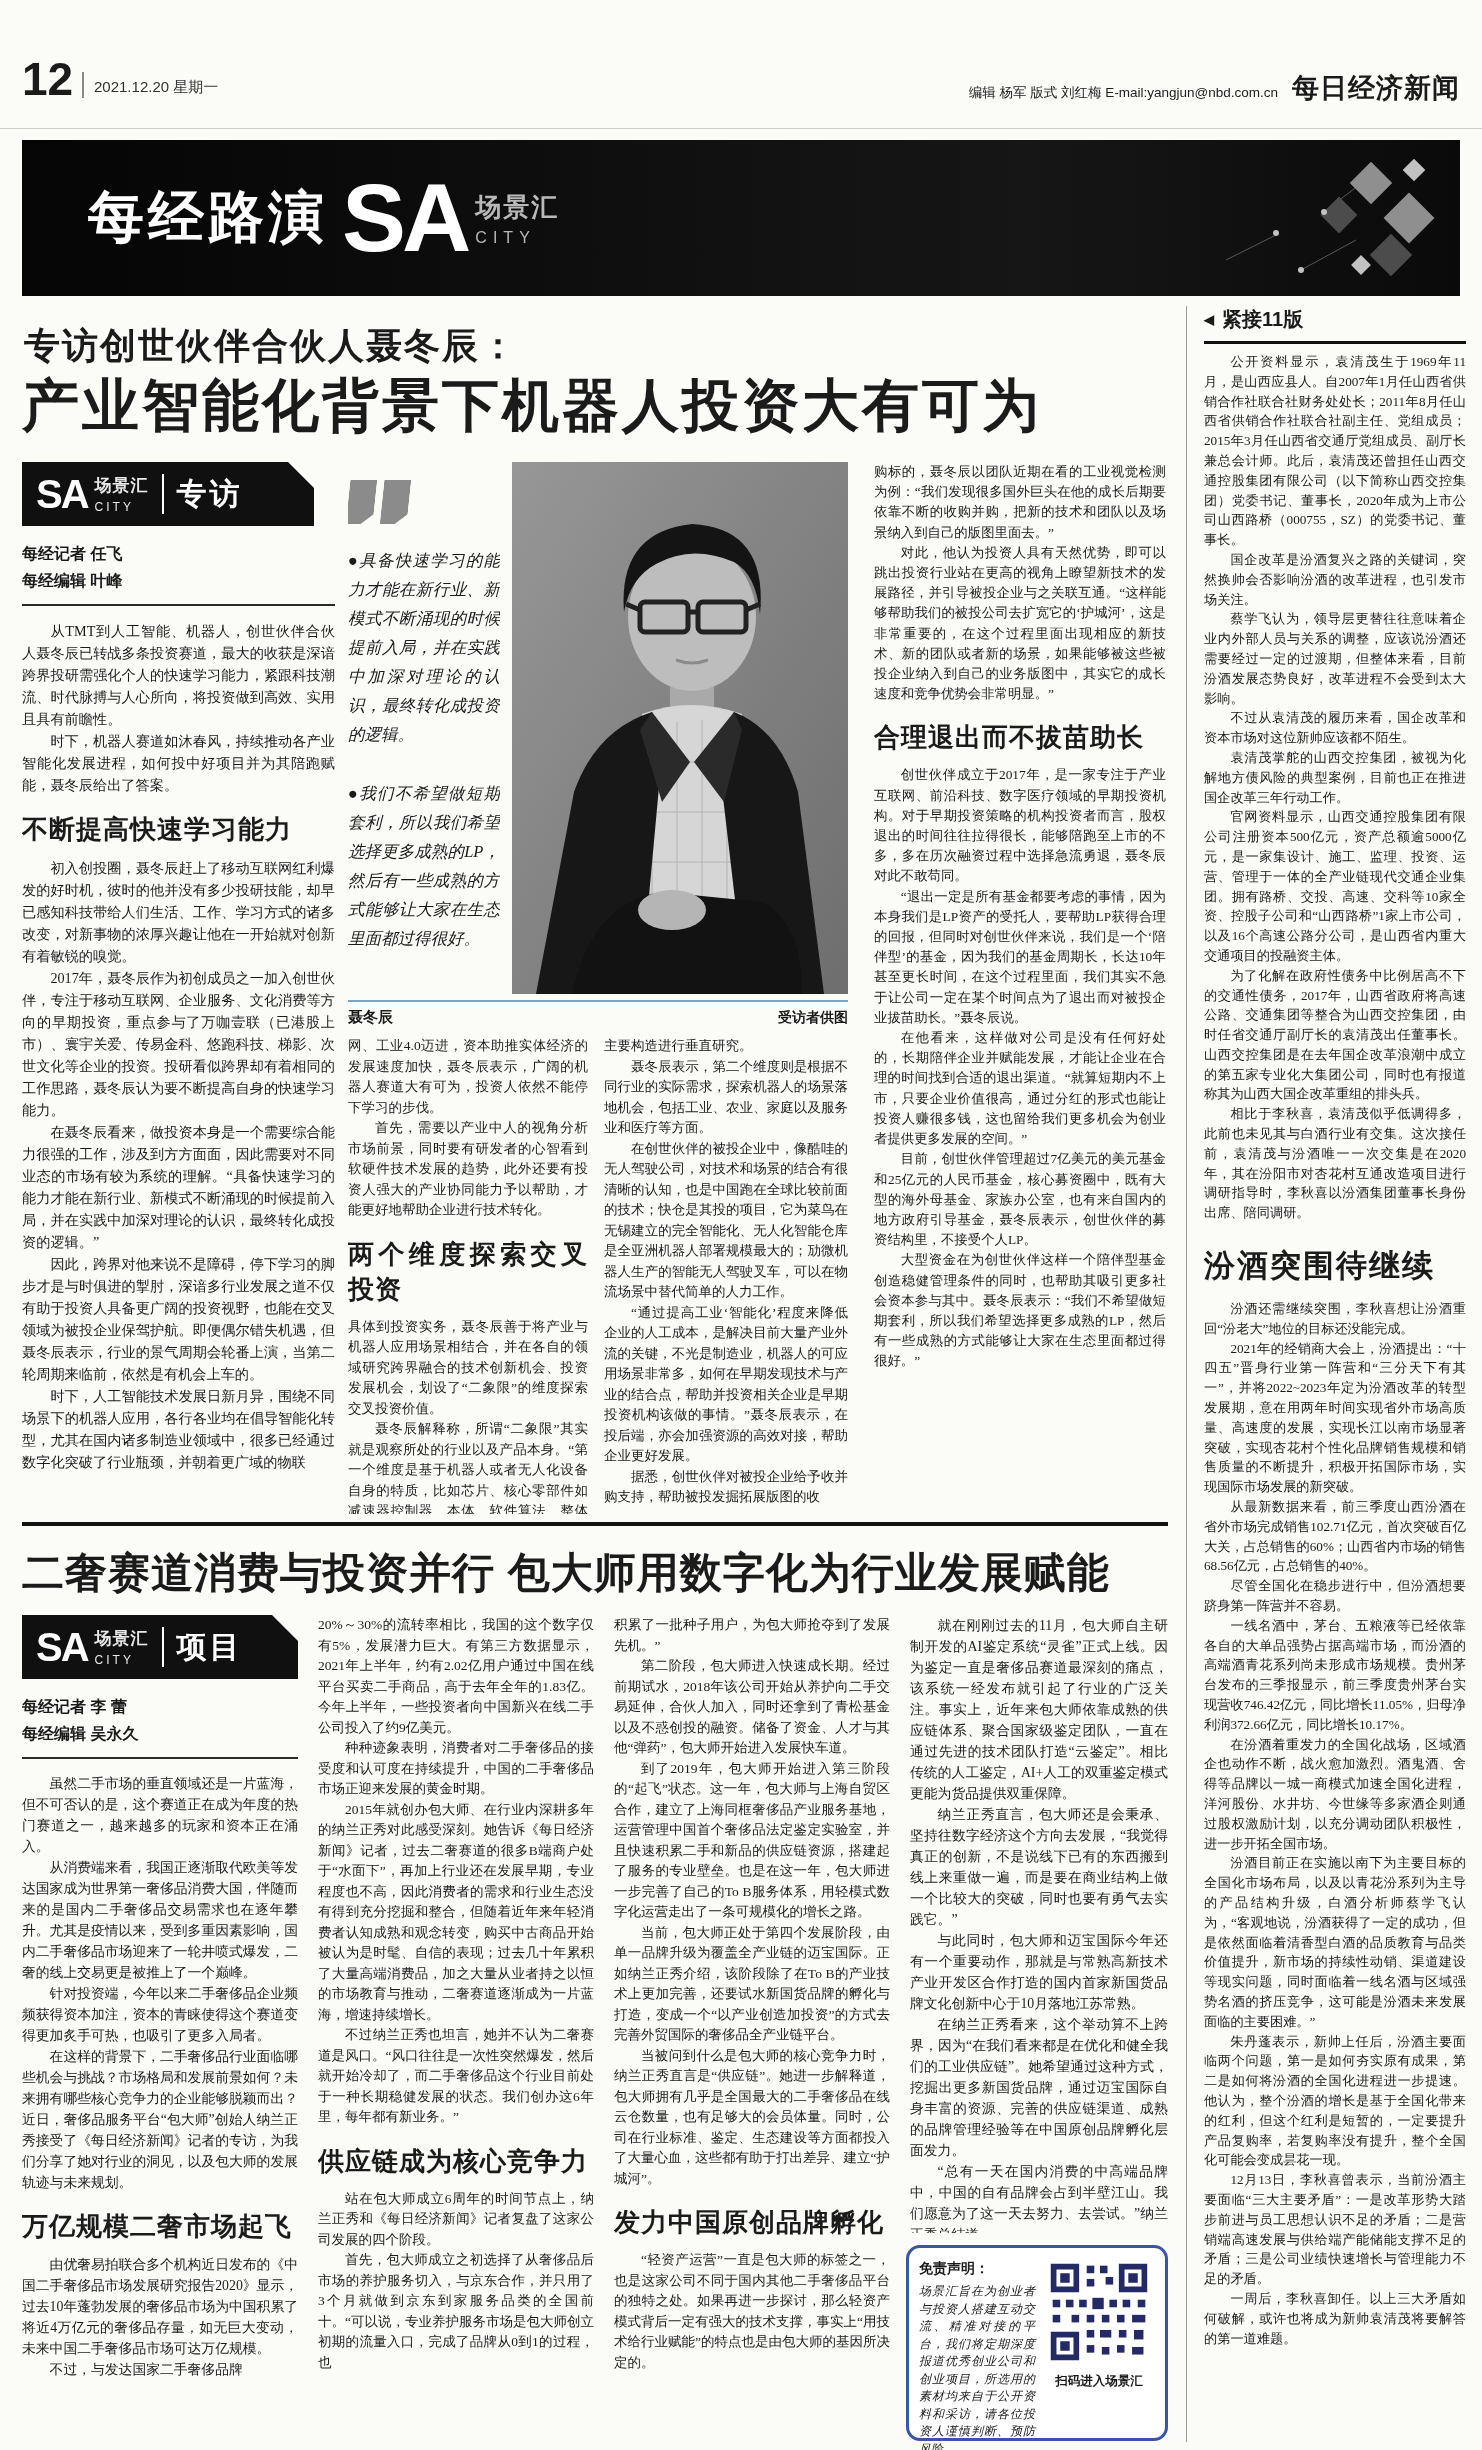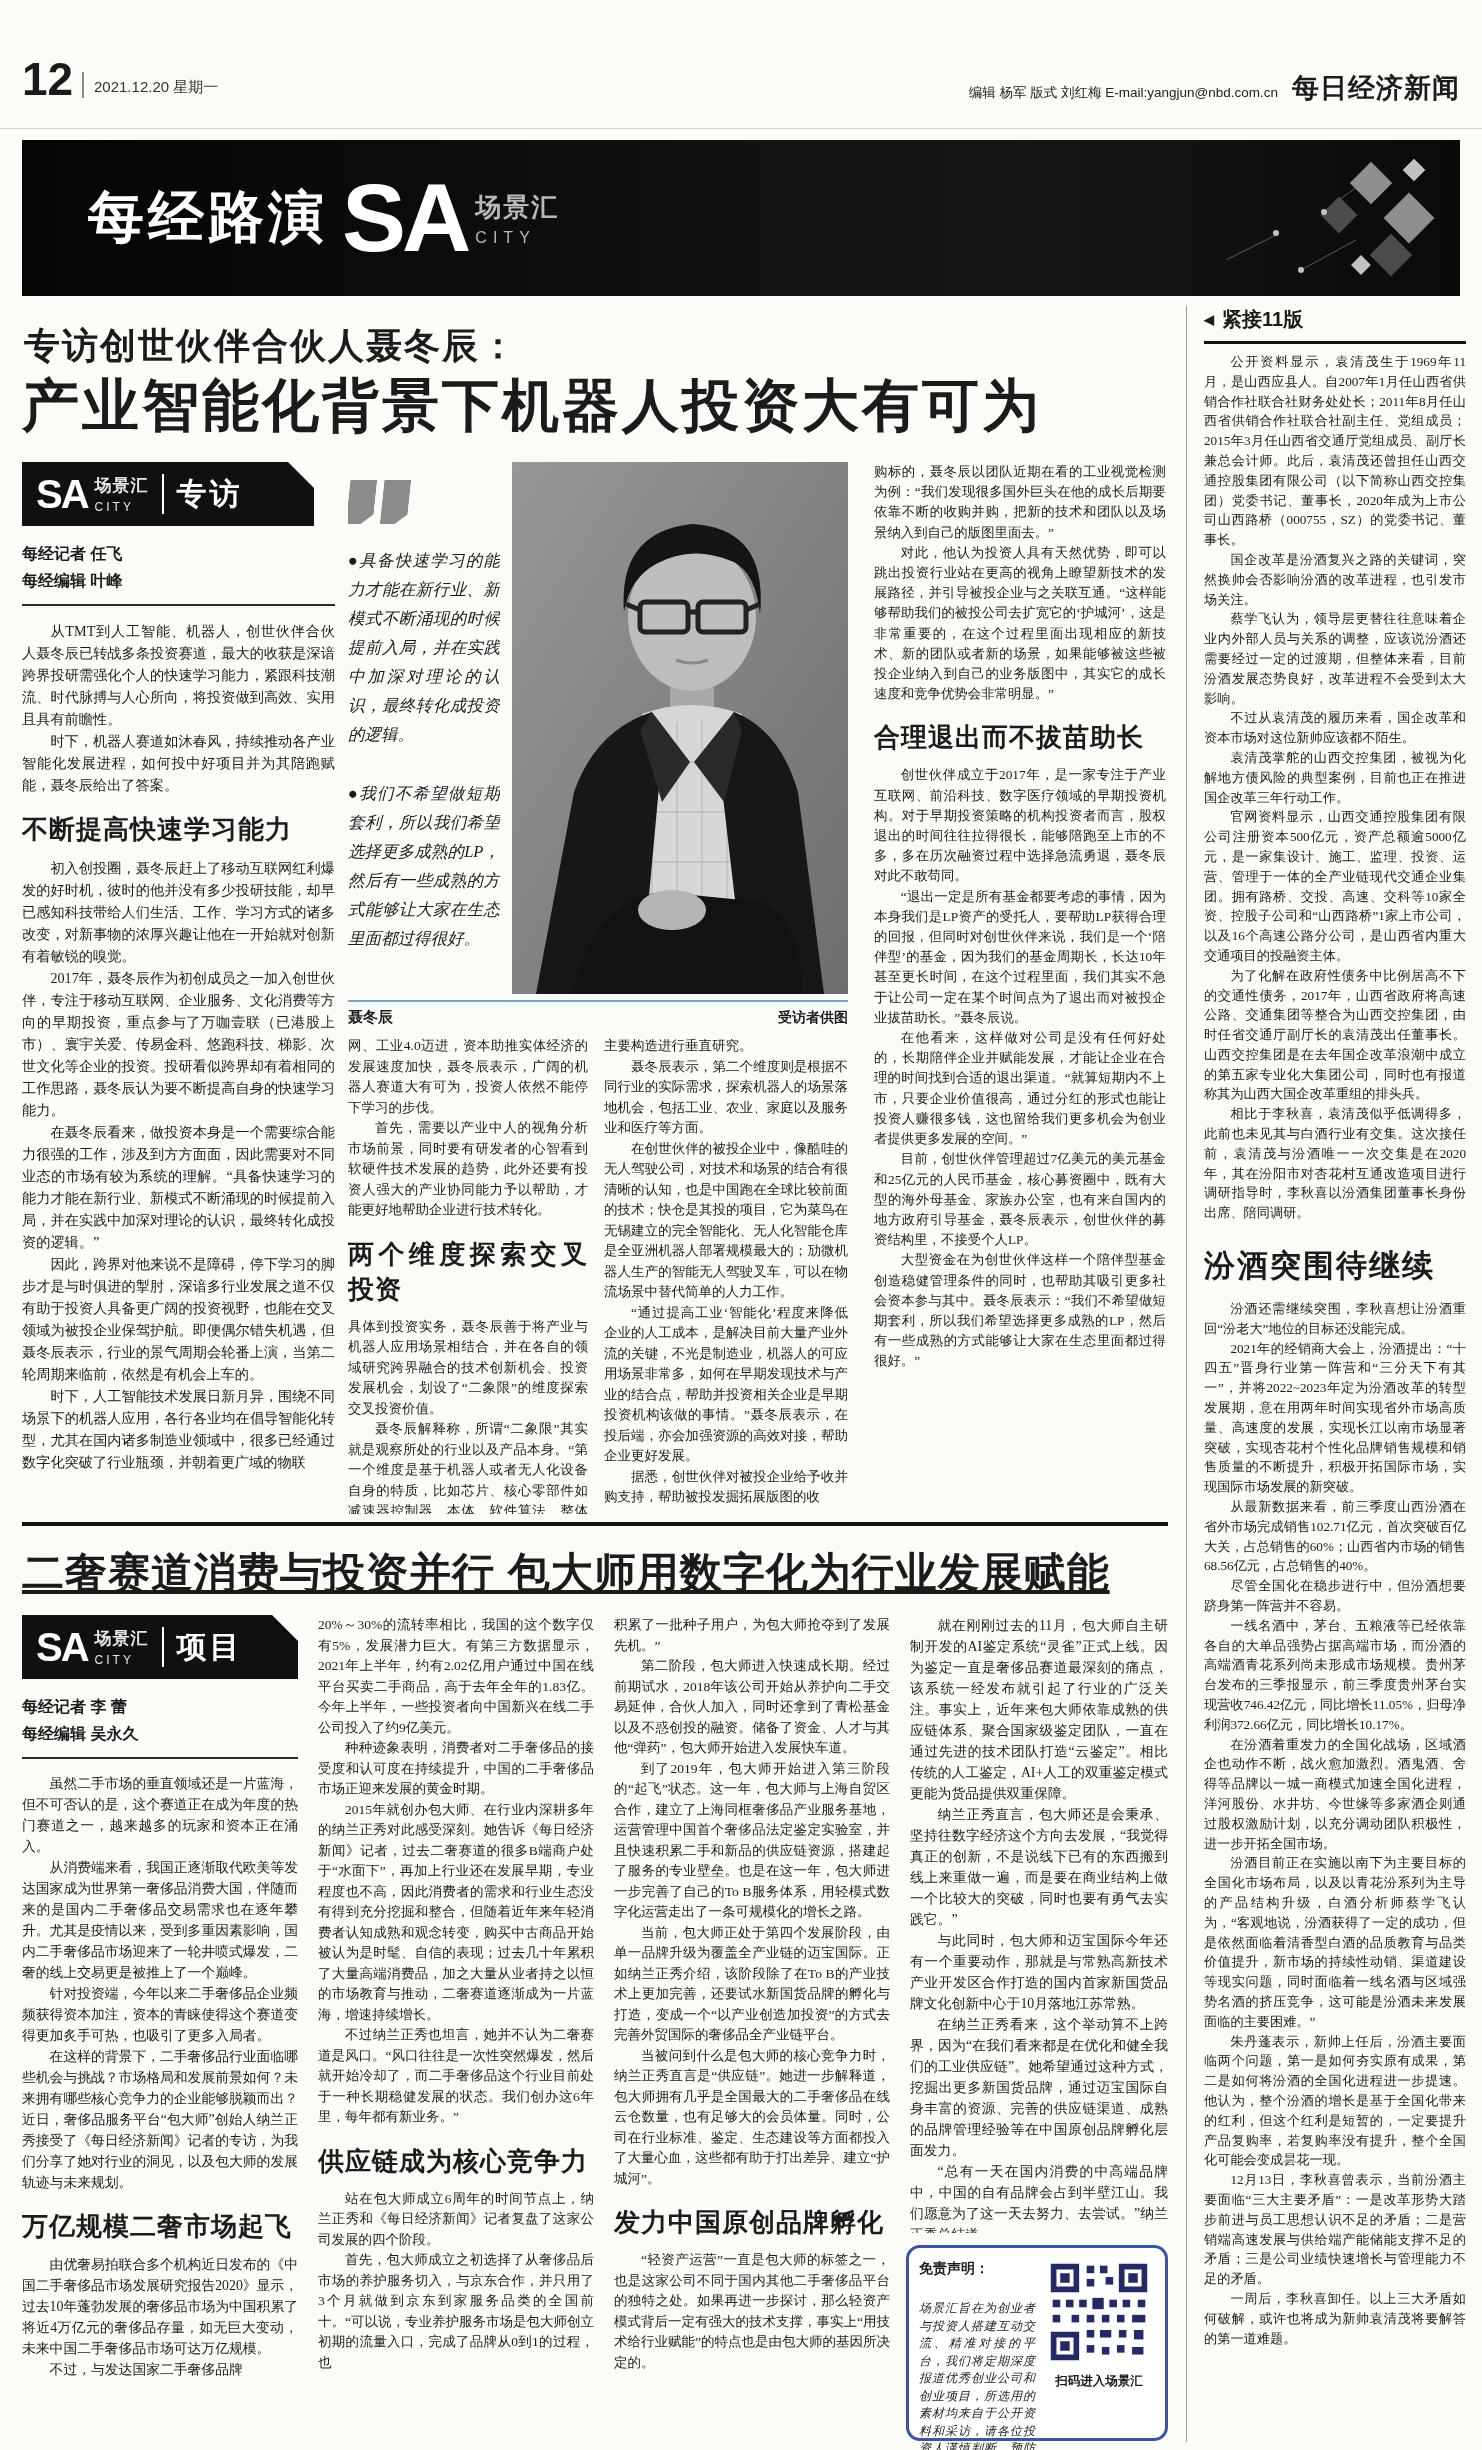--- a/index.html
+++ b/index.html
@@ -50,31 +50,31 @@
   .photo{position:absolute;left:512px;top:462px;width:336px;height:532px;}
   .photo-line{position:absolute;left:348px;top:1000px;width:500px;height:2px;background:#6fa9cf;}
   .cap-name{position:absolute;left:348px;top:1008px;font:700 15px "Liberation Sans",sans-serif;}
   .cap-credit{position:absolute;left:348px;top:1009px;width:500px;text-align:right;font:700 14px "Liberation Sans",sans-serif;}
   .a1c1{left:22px;top:462px;width:313px;height:1052px;font-size:14.2px;line-height:22px;}
   .a1c2{left:348px;top:1036px;width:240px;height:478px;font-size:13.5px;line-height:20.5px;}
   .a1c3{left:604px;top:1036px;width:244px;height:478px;font-size:13.5px;line-height:20.5px;}
   .a1c4{left:874px;top:462px;width:292px;height:1054px;font-size:13.4px;line-height:20.2px;}
   .thick-rule{position:absolute;left:22px;top:1522px;width:1146px;height:4px;background:#111;}
   
-  .headline2{position:absolute;left:22px;top:1545px;width:1150px;font:900 42px "Liberation Sans",sans-serif;letter-spacing:1px;white-space:nowrap;text-decoration:underline;}
+  .headline2{position:absolute;left:22px;top:1545px;width:1150px;font:900 42px "Liberation Sans",sans-serif;letter-spacing:1px;white-space:nowrap;}
   .a2c1{left:22px;top:1615px;width:276px;height:826px;}
   .a2c2{left:318px;top:1615px;width:276px;height:826px;font-size:13.5px;line-height:20.5px;}
   .a2c3{left:614px;top:1615px;width:276px;height:826px;font-size:13.5px;line-height:20.5px;}
   .a2c4{left:910px;top:1615px;width:258px;height:618px;}
   .a2c1 .badge{width:276px;}
   
   .disc{position:absolute;left:906px;top:2245px;width:262px;height:196px;border:3px solid #3a55a5;border-radius:14px;
         background:#fff;box-sizing:border-box;display:flex;padding:12px 10px;gap:8px;}
   .disc-left{flex:1;}
-  .disc-title{font:900 14px "Liberation Sans",sans-serif;margin-bottom:22px;}
+  .disc-title{font:900 14px "Liberation Sans",sans-serif;margin-bottom:5px;}
   .disc-text{font-style:italic;font-size:12px;line-height:17.5px;text-align:justify;}
   .qr-wrap{width:112px;text-align:center;}
   .qr-cap{font:700 12.5px "Liberation Sans",sans-serif;margin-top:5px;}
   
   .vdiv{position:absolute;left:1186px;top:306px;width:1px;height:2136px;background:#9a9a9a;}
   .rail-head{position:absolute;left:1204px;top:306px;width:262px;display:flex;align-items:center;gap:8px;
              border-bottom:3px solid #111;padding-bottom:8px;font:900 20px "Liberation Sans",sans-serif;}
   .tri{font-size:13px;line-height:1;}
   .rail{left:1204px;top:352px;width:262px;height:2090px;font-size:13.2px;line-height:19.8px;}
   .rail .subhead{font-size:31px;margin:22px 0 12px;letter-spacing:2px;}

